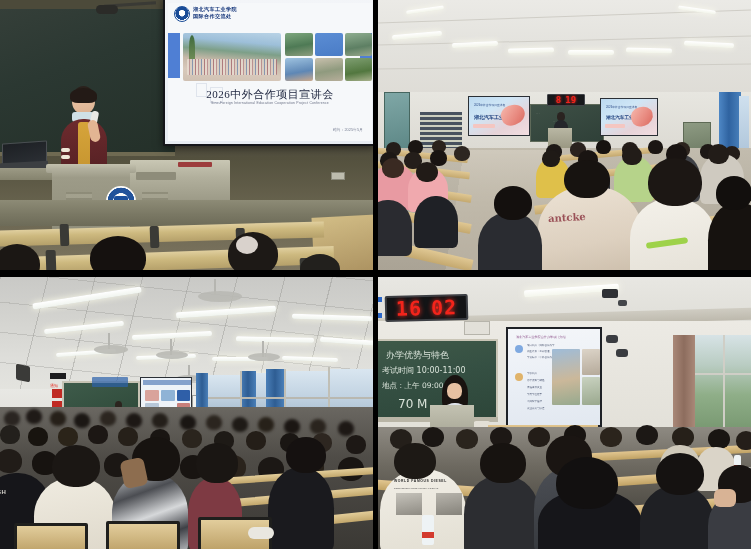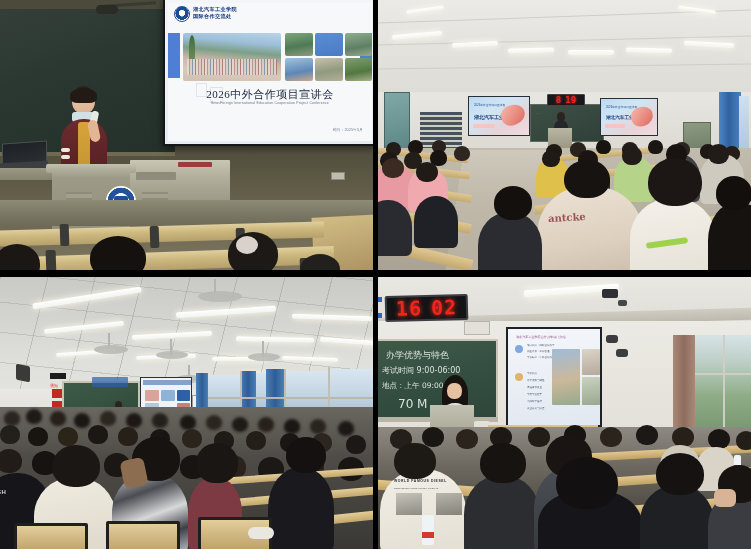--- a/index.html
+++ b/index.html
@@ -534,21 +534,21 @@
 
       <div class="p4-clock">
         <span>16</span>
         <span>02</span>
       </div>
       <div class="abs" style="left:-2px; top:20px; width:6px; height:5px; background:#2a66c8;"></div>
       <div class="abs" style="left:-2px; top:36px; width:6px; height:5px; background:#2a66c8;"></div>
 
       <div class="p4-blackboard">
         <div class="p4-chalk" style="left:10px; top:8px; font-size:9px;">办学优势与特色</div>
-        <div class="p4-chalk" style="left:6px; top:24px; font-size:8px;">考试时间 9:00-06:00</div>
+        <div class="p4-chalk" style="left:6px; top:24px; font-size:8px;">考试时间 10:00-11:00</div>
         <div class="p4-chalk" style="left:6px; top:40px; font-size:7.5px;">地点：上午 09:00</div>
         <div class="p4-chalk" style="left:22px; top:56px; font-size:12px;">70 M</div>
       </div>
       <div class="p4-bbtray"></div>
 
       <div class="p4-screen blur1">
         <div class="p4-slide-title">湖北汽车工业学院合作办学项目介绍</div>
         <div class="p4-slide-dot" style="left:7px; top:16px; width:8px; height:8px; background:#7fa9e0;"></div>
         <div class="p4-slide-txt" style="left:19px; top:15px;">项目简介：国际合作办学</div>
         <div class="p4-slide-txt" style="left:19px; top:21px;">招生计划：工商管理、机械</div>

